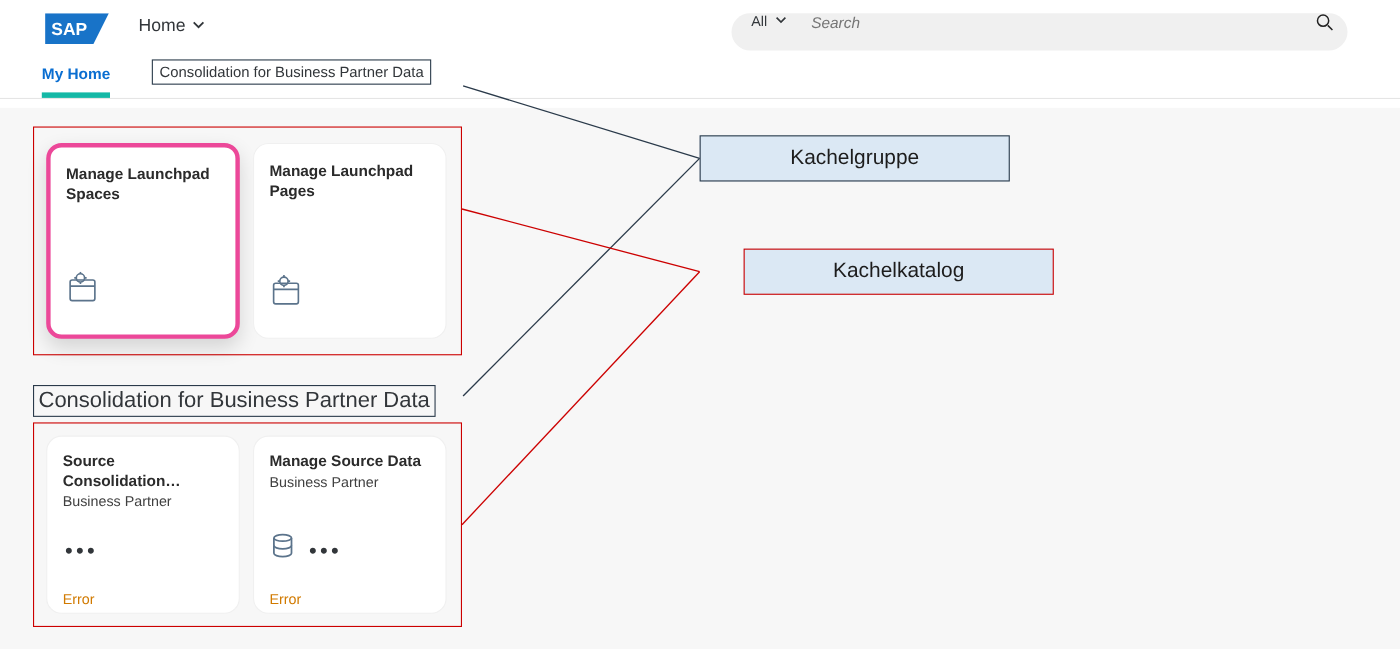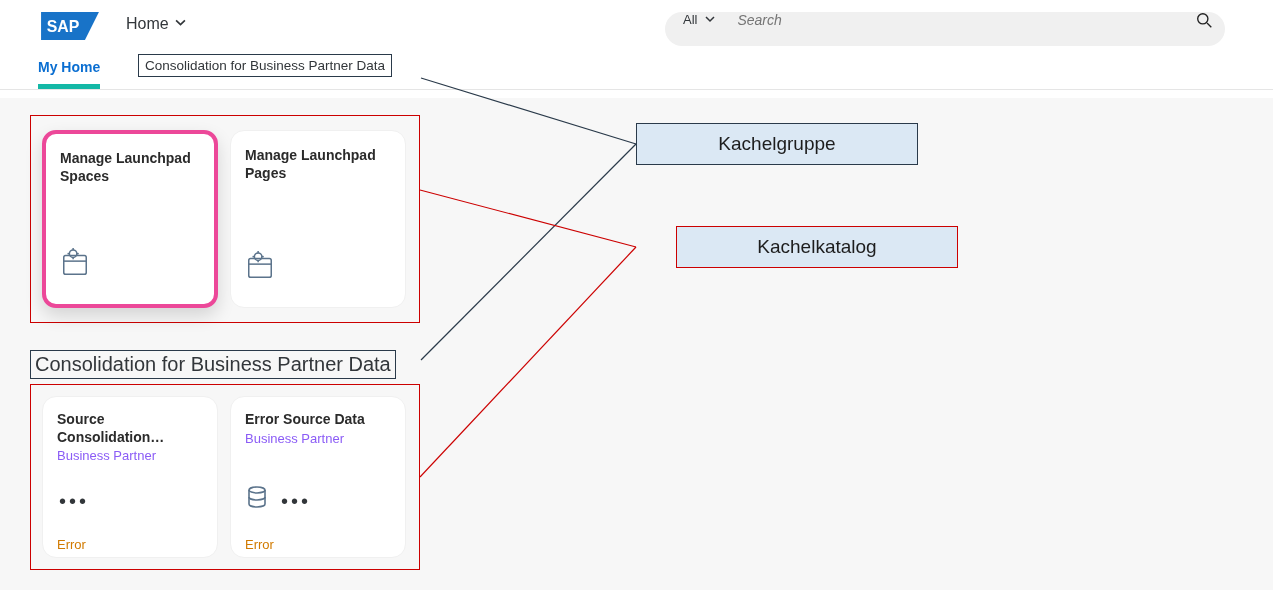--- a/index.html
+++ b/index.html
@@ -143,21 +143,21 @@
     border: 1px solid #f0f0f0;
   }
   .tile-title {
     font-size: 14px;
     font-weight: 700;
     color: #2b2b2b;
     line-height: 1.25;
   }
   .tile-sub {
     font-size: 13px;
-    color: #8b5cf6;
+    color: #404040;
     margin-top: 2px;
   }
   .tile-icon {
     position: absolute;
     left: 14px;
     bottom: 22px;
     color: #5b738b;
   }
   .tile-icon svg { width:30px; height:30px; }
   .tile-dots {
@@ -314,21 +314,21 @@
   <div class="group-box"></div>
 
   <div class="tile-row row2">
     <div class="tile2">
       <div class="tile-title">Source Consolidation…</div>
       <div class="tile-sub">Business Partner</div>
       <div class="tile-dots">•••</div>
       <div class="tile-error">Error</div>
     </div>
     <div class="tile2">
-      <div class="tile-title">Error Source Data</div>
+      <div class="tile-title">Manage Source Data</div>
       <div class="tile-sub">Business Partner</div>
       <div class="db-icon">
         <svg viewBox="0 0 24 24" fill="none" stroke="#5b738b" stroke-width="1.6">
           <ellipse cx="12" cy="5" rx="8" ry="3"></ellipse>
           <path d="M4 5 v7 a8 3 0 0 0 16 0 v-7"></path>
           <path d="M4 12 v7 a8 3 0 0 0 16 0 v-7"></path>
         </svg>
       </div>
       <div class="tile-dots with-icon">•••</div>
       <div class="tile-error">Error</div>

